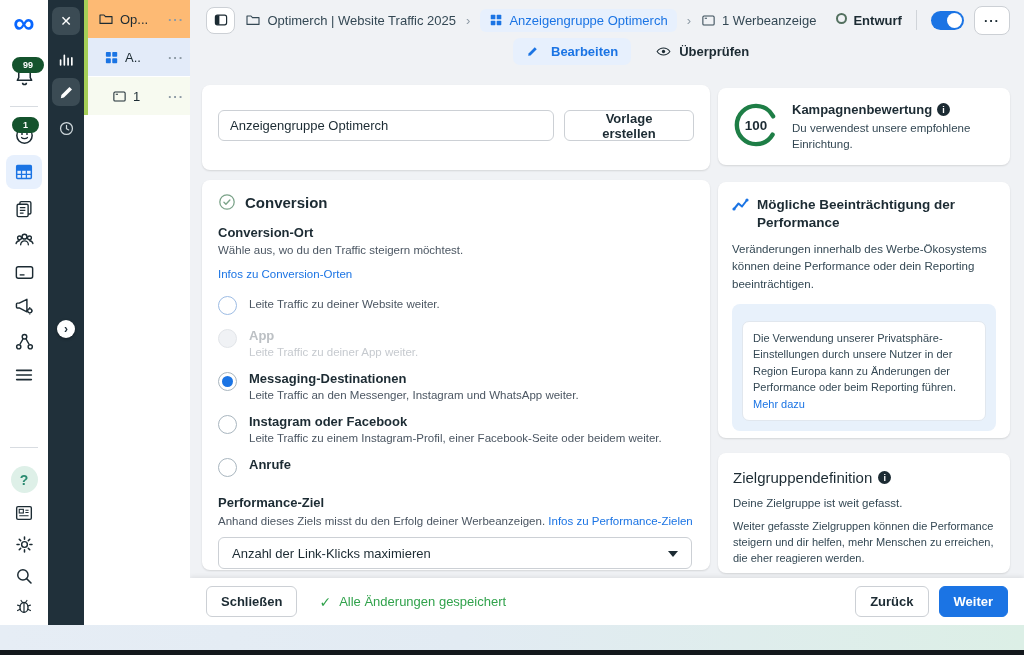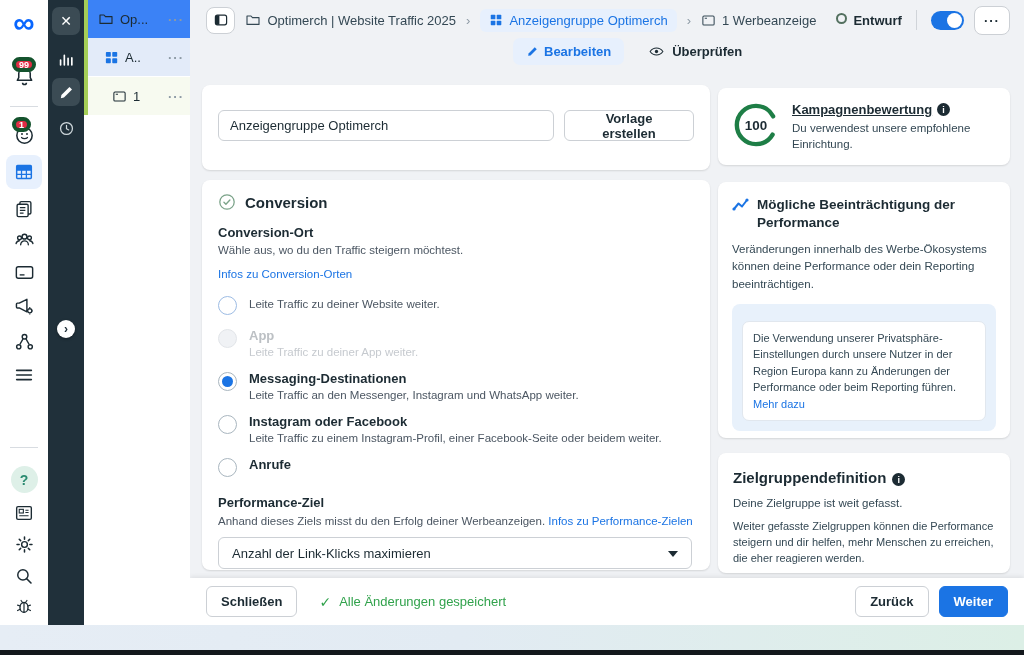--- a/index.html
+++ b/index.html
@@ -7,21 +7,21 @@
   body { font-family:"Liberation Sans","DejaVu Sans",sans-serif; color:#1c2b33; background:#f0f2f5; }
   #page { position:relative; width:1024px; height:655px; overflow:hidden; background:#f0f2f5; }
 
   
   #rail { position:absolute; left:0; top:0; width:48px; height:625px; background:#fff; z-index:5; }
   .ir { position:absolute; left:0; width:48px; display:flex; justify-content:center; }
   .ir svg { display:block; }
   .rail-div { position:absolute; left:10px; width:28px; height:1px; background:#d8dce1; }
   .badge { position:absolute; top:-7px; left:12px; min-width:17px; height:15px; padding:0 3px;
            background:#e02c44; color:#fff; font-size:9px; font-weight:700; border-radius:9px;
-           display:flex; align-items:center; justify-content:center; border:4px solid #14532d; }
+           display:flex; align-items:center; justify-content:center; border:8px solid #14532d; }
   .sel-wrap { width:36px; height:34px; background:#e7f0fd; border-radius:8px; display:flex; align-items:center; justify-content:center; }
   .meta-glyph { font-size:30px; font-weight:800; color:#0866ff; line-height:26px; }
   .help-bub { width:27px; height:27px; border-radius:50%; background:#def0e8; color:#2a8a70;
               font-size:14px; font-weight:700; display:flex; align-items:center; justify-content:center; }
   .help-bub::before { content:"?"; }
 
   
   #darkrail { position:absolute; left:48px; top:0; width:36px; height:625px; background:#20303a; z-index:5; }
   .dr-btn { position:absolute; left:4px; width:28px; height:28px; border-radius:7px;
             display:flex; align-items:center; justify-content:center; color:#fff; }
@@ -57,21 +57,21 @@
   .status-ring { width:11px; height:11px; border:2px solid #53705f; border-radius:50%; }
   .vdiv { width:1px; height:20px; background:#d0d4d9; margin:0 4px; }
   .toggle { width:35px; height:19px; background:#1b74e4; border-radius:10px; position:relative; }
   .toggle .knob { position:absolute; right:2px; top:2px; width:15px; height:15px; background:#fff; border-radius:50%; }
   .more-btn { width:38px; height:29px; background:#fff; border:1px solid #ccd0d5; border-radius:8px;
               display:flex; align-items:center; justify-content:center; color:#1c2b33; }
   .more-btn .dots { color:#1c2b33; }
 
   
   #mode-row { position:absolute; left:323px; top:38px; display:flex; align-items:center; gap:24px; }
-  .edit-pill { display:flex; align-items:center; gap:5px; background:#e7f0fd; color:#1b74e4;
+  .edit-pill { display:flex; align-items:center; gap:12px; background:#e7f0fd; color:#1b74e4;
                font-size:13px; font-weight:700; padding:6px 13px; border-radius:7px; }
   .review-btn { display:flex; align-items:center; gap:7px; font-size:13px; font-weight:600; color:#1c2b33; }
 
   
   .card { position:absolute; background:#fff; border-radius:8px; box-shadow:0 1px 2px rgba(0,0,0,.12); }
   #card-name { left:12px; top:85px; width:508px; height:85px; padding:13px 16px; }
   #card-conv { left:12px; top:180px; width:508px; height:390px; padding:13px 16px; }
   .sec-head { display:flex; align-items:center; gap:9px; }
   .sec-title { font-size:15px; font-weight:700; color:#1c2b33; }
   .name-row { display:flex; gap:10px; margin-top:12px; }
@@ -94,39 +94,39 @@
   .dis .r-label { color:#bcc0c4; }
   .dis .r-desc { color:#c6cacf; }
   .goal-desc { font-size:11.5px; color:#4b5662; margin-top:5px; }
   .select { margin-top:10px; width:474px; height:32px; border:1px solid #ccd0d5; border-radius:6px;
             display:flex; align-items:center; padding:0 13px; font-size:13px; color:#1c2b33; position:relative; }
   .caret { position:absolute; right:13px; top:13px; width:0; height:0;
            border-left:5px solid transparent; border-right:5px solid transparent; border-top:6px solid #1c2b33; }
 
   
   #card-score { left:528px; top:88px; width:292px; height:77px; padding:14px 15px; display:flex; gap:13px; }
-  .score-txt-title { font-size:13px; font-weight:700; display:flex; align-items:center; gap:5px;text-decoration:underline; }
+  .score-txt-title { font-size:13px; font-weight:700; display:flex; align-items:center; gap:5px; }
   .score-txt-desc { font-size:11.5px; color:#344854; margin-top:3px; line-height:1.4; width:190px; }
   .info-i { width:13px; height:13px; background:#1c2b33; color:#fff; border-radius:50%; font-size:9px;
             font-weight:700; display:inline-flex; align-items:center; justify-content:center; flex:none; }
   .info-i::before { content:"i"; }
 
   #card-impact { left:528px; top:182px; width:292px; height:256px; padding:14px 14px; }
   .imp-head { display:flex; gap:8px; }
   .imp-title { font-size:13.5px; font-weight:700; line-height:1.3; width:230px; }
   .imp-body { font-size:11.5px; color:#344854; line-height:1.5; margin-top:10px; }
   .eu-box { margin-top:11px; background:#e8f1fb; border-radius:8px; padding:9px 10px 10px; }
   .eu-head { display:flex; gap:8px; }
   .eu-title { font-size:11px; font-weight:700; line-height:1.35; flex:1; }
   .eu-inner { margin-top:8px; background:#fff; border:1px solid #e1e7ee; border-radius:7px; padding:8px 10px;
               font-size:11px; line-height:1.5; color:#344854; }
   .eu-inner .lnk { font-size:11px; }
 
   #card-aud { left:528px; top:453px; width:292px; height:120px; padding:16px 15px; }
-  .aud-title { font-size:15px; font-weight:700; display:flex; align-items:flex-end; gap:6px; }
+  .aud-title { font-size:15px; font-weight:400; display:flex; align-items:center; gap:6px; }
   .aud-l1 { font-size:11.5px; color:#344854; margin-top:11px; }
   .aud-l2 { font-size:11px; color:#344854; line-height:1.45; margin-top:10px; }
 
   
   #foot { position:absolute; left:0; top:578px; width:834px; height:47px; background:#fff;
           box-shadow:0 -1px 5px rgba(0,0,0,.09); display:flex; align-items:center; padding:0 16px; }
   .saved { display:flex; align-items:flex-start; gap:8px; margin-left:22px; color:#31a24c; font-size:13px; }
   .check-glyph { color:#31a24c; font-weight:700; font-size:14px; }
   .check-glyph::before { content:"✓"; }
   .foot-spacer { flex:1; }
@@ -278,21 +278,21 @@
       <svg width="19" height="19" viewBox="0 0 24 24">
           <circle cx="12" cy="12" r="7.5" fill="none" stroke="#cfd8dc" stroke-width="1.6"></circle>
           <path d="M12 8v4.2l2.8 1.6" fill="none" stroke="#cfd8dc" stroke-width="1.5" stroke-linecap="round"></path>
         </svg>
     </div>
   </div>
   <div id="expand-knob"></div>
 
   <div id="tree">
     <div id="tree-stripe"></div>
-    <div class="trow" style="top:0;background:#3b82f6">
+    <div class="trow" style="top:0;background:#fdba74">
       <svg width="16" height="16" viewBox="0 0 20 20">
           <path d="M2.5 5h5l1.8 2h8.2v8.5h-15V5z" fill="none" stroke="#1c2b33" stroke-width="1.4" stroke-linejoin="round"></path>
         </svg>
       <span class="tlabel">Op...</span>
       <span class="dots"></span>
     </div>
     <div class="trow" style="top:38px;background:#e3ebf9;padding-left:16px">
       <svg width="15" height="15" viewBox="0 0 20 20" fill="#1b74e4">
           <rect x="2.5" y="2.5" width="6.6" height="6.6" rx="1"></rect>
           <rect x="11" y="2.5" width="6.6" height="6.6" rx="1"></rect>

